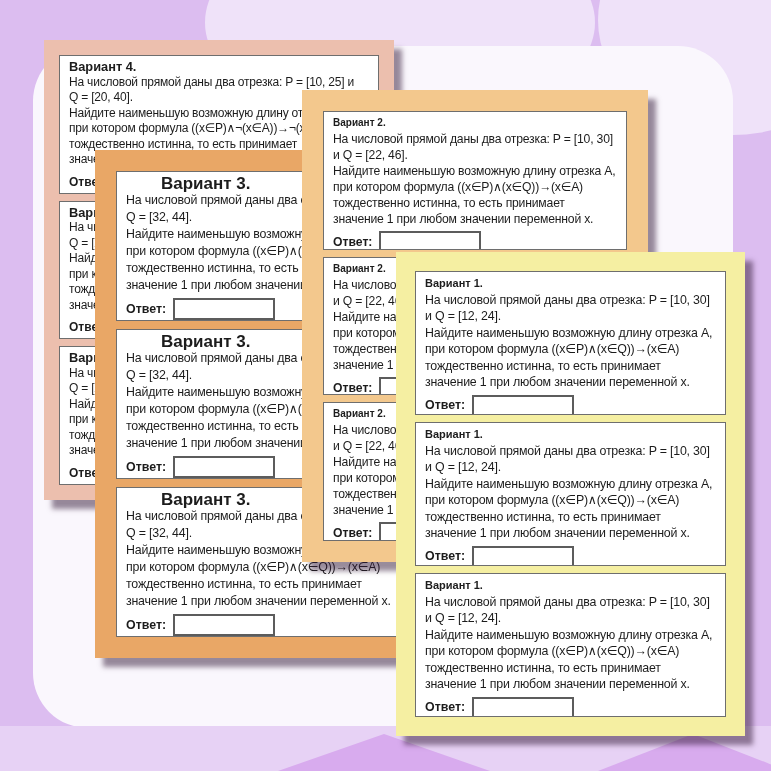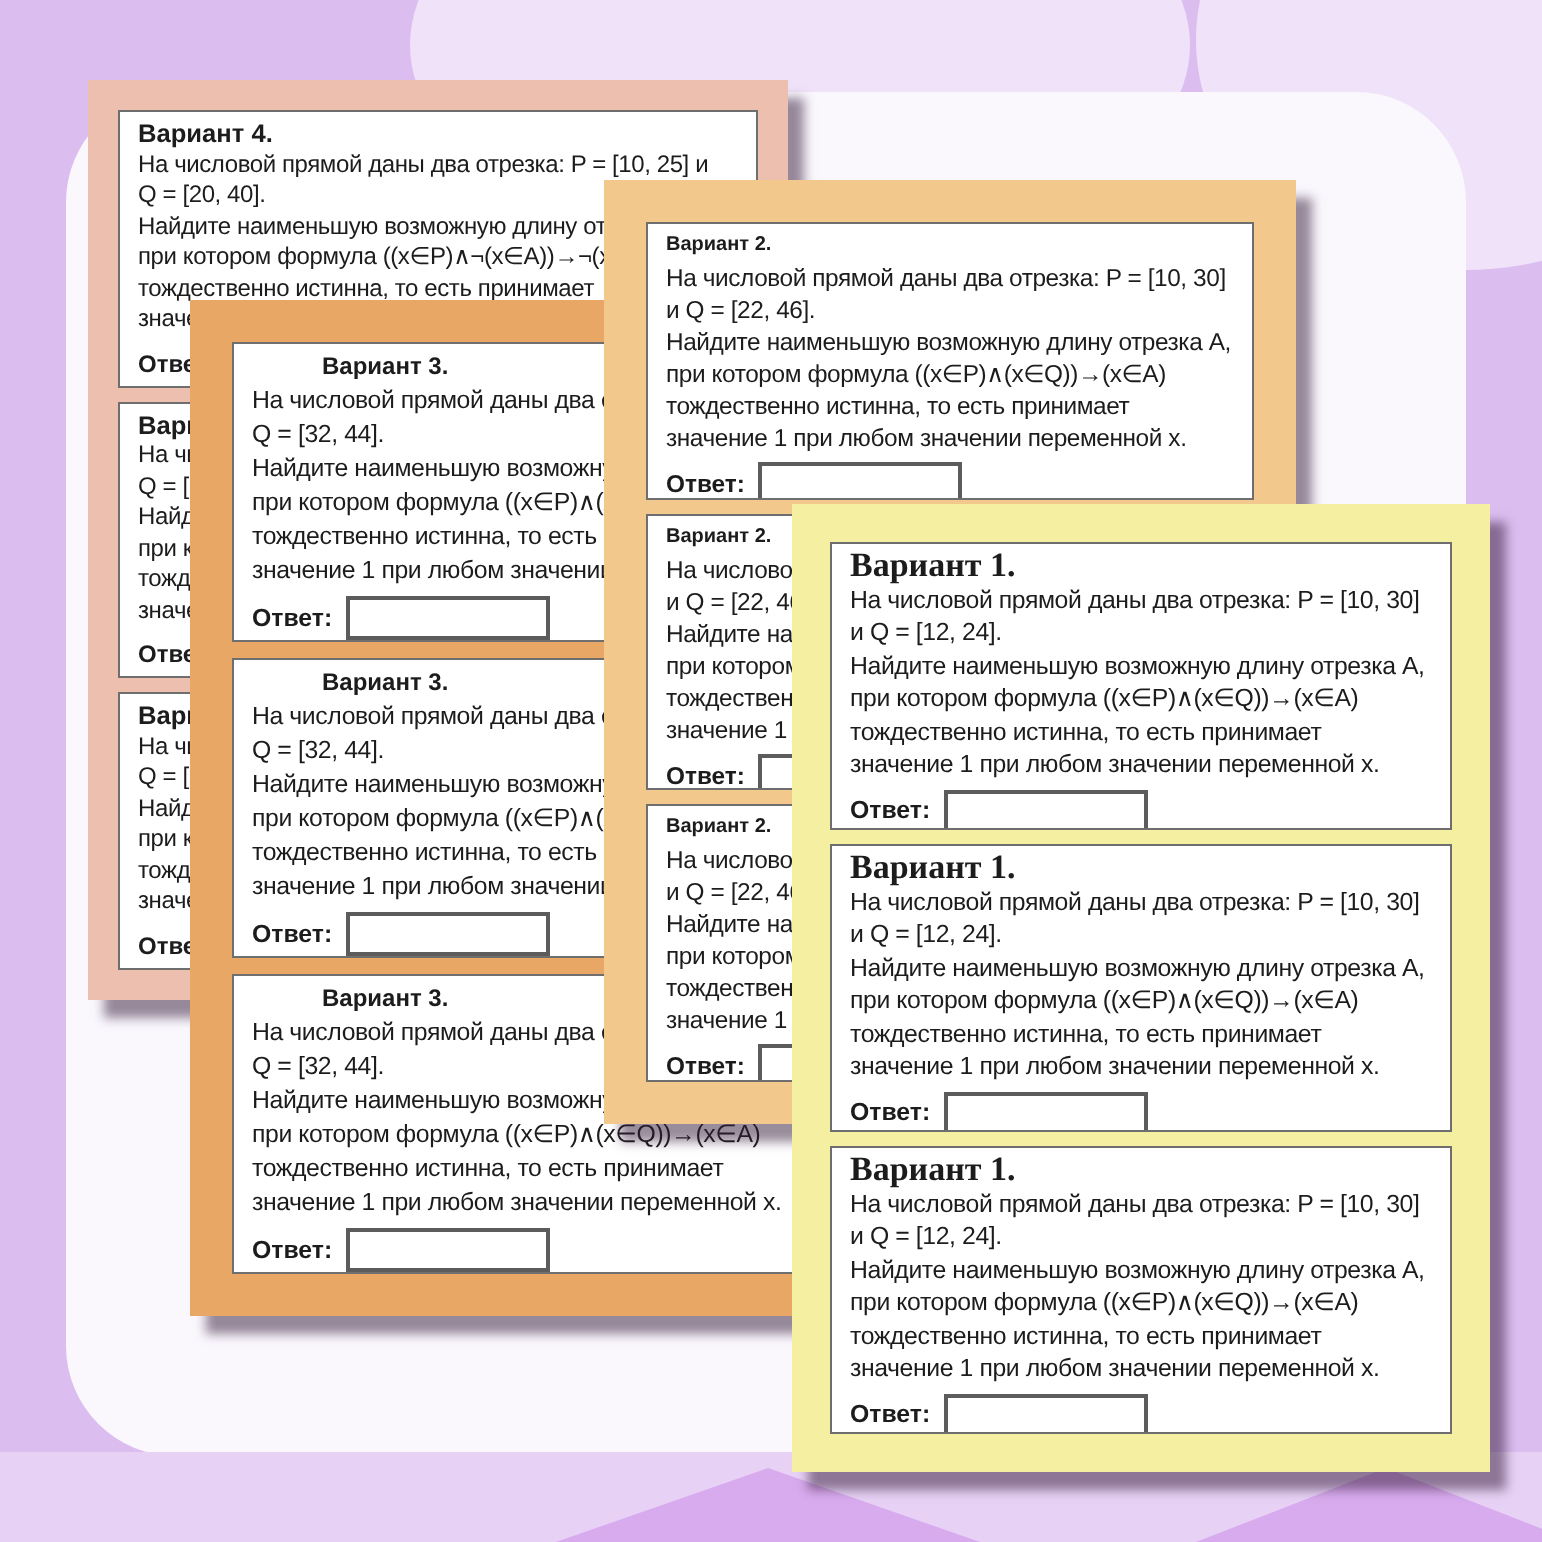--- a/index.html
+++ b/index.html
@@ -52,29 +52,29 @@
     box-sizing:border-box;
   }
   
   .page-v4{left:44px;top:40px;width:350px;height:460px;z-index:1;border-width:10px;}
   .page-v4 .page-inner{padding:5px;gap:7px;}
   .page-v4 .block{font-size:12px;line-height:15.5px;}
   .page-v4 .block-heading{font-size:12.8px;}
   .page-v3{left:95px;top:150px;width:342px;height:508px;z-index:2;border-width:13px;}
   .page-v3 .page-inner{padding:8px;gap:8px;}
   .page-v3 .block{font-size:12.4px;line-height:17px;}
-  .page-v3 .block-heading{font-size:12px;padding-left:35px;}
+  .page-v3 .block-heading{font-size:17px;padding-left:35px;}
   .page-v2{left:302px;top:90px;width:346px;height:472px;z-index:3;border-width:13px;}
   .page-v2 .page-inner{padding:8px;gap:7px;}
   .page-v2 .block{font-size:12.2px;line-height:16px;}
   .page-v2 .block-heading{font-size:10px;}
   .page-v1{left:396px;top:252px;width:349px;height:484px;z-index:4;border-width:11px;}
   .page-v1 .page-inner{padding:8px;gap:7px;}
   .page-v1 .block{font-size:12.4px;line-height:16.5px;}
-  .page-v1 .block-heading{font-size:17px;font-family:Liberation Serif, serif;}
+  .page-v1 .block-heading{font-size:11px;}
 </style>
 </head>
 <body>
 
 <div class="canvas" style="background: rgb(220, 189, 240);">
 
   <div class="petal petal-top-center" style="background: rgb(239, 226, 249);"></div>
   <div class="petal petal-top-right" style="background: rgb(239, 226, 249);"></div>
   <div class="bg-panel" style="background: rgb(250, 247, 253);"></div>
   <div class="bottom-band" style="background: rgb(231, 210, 245);"></div>

